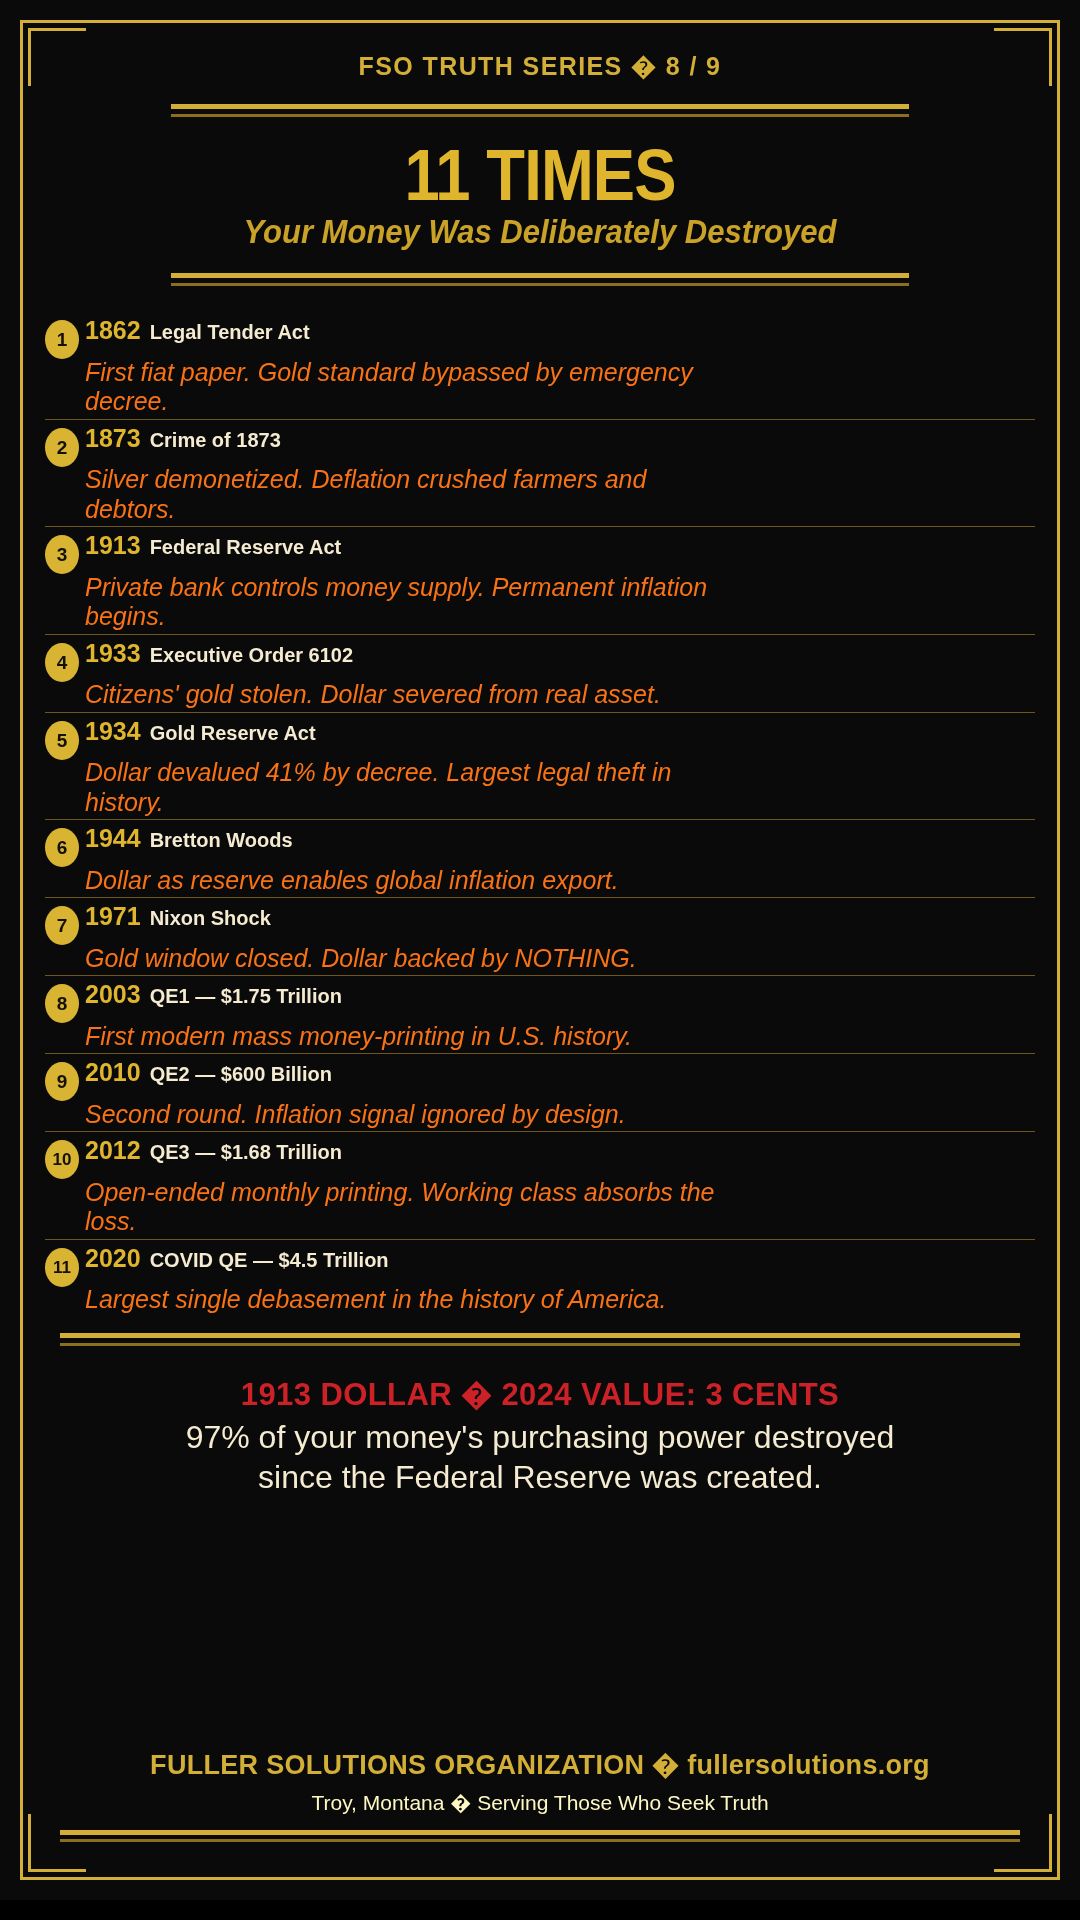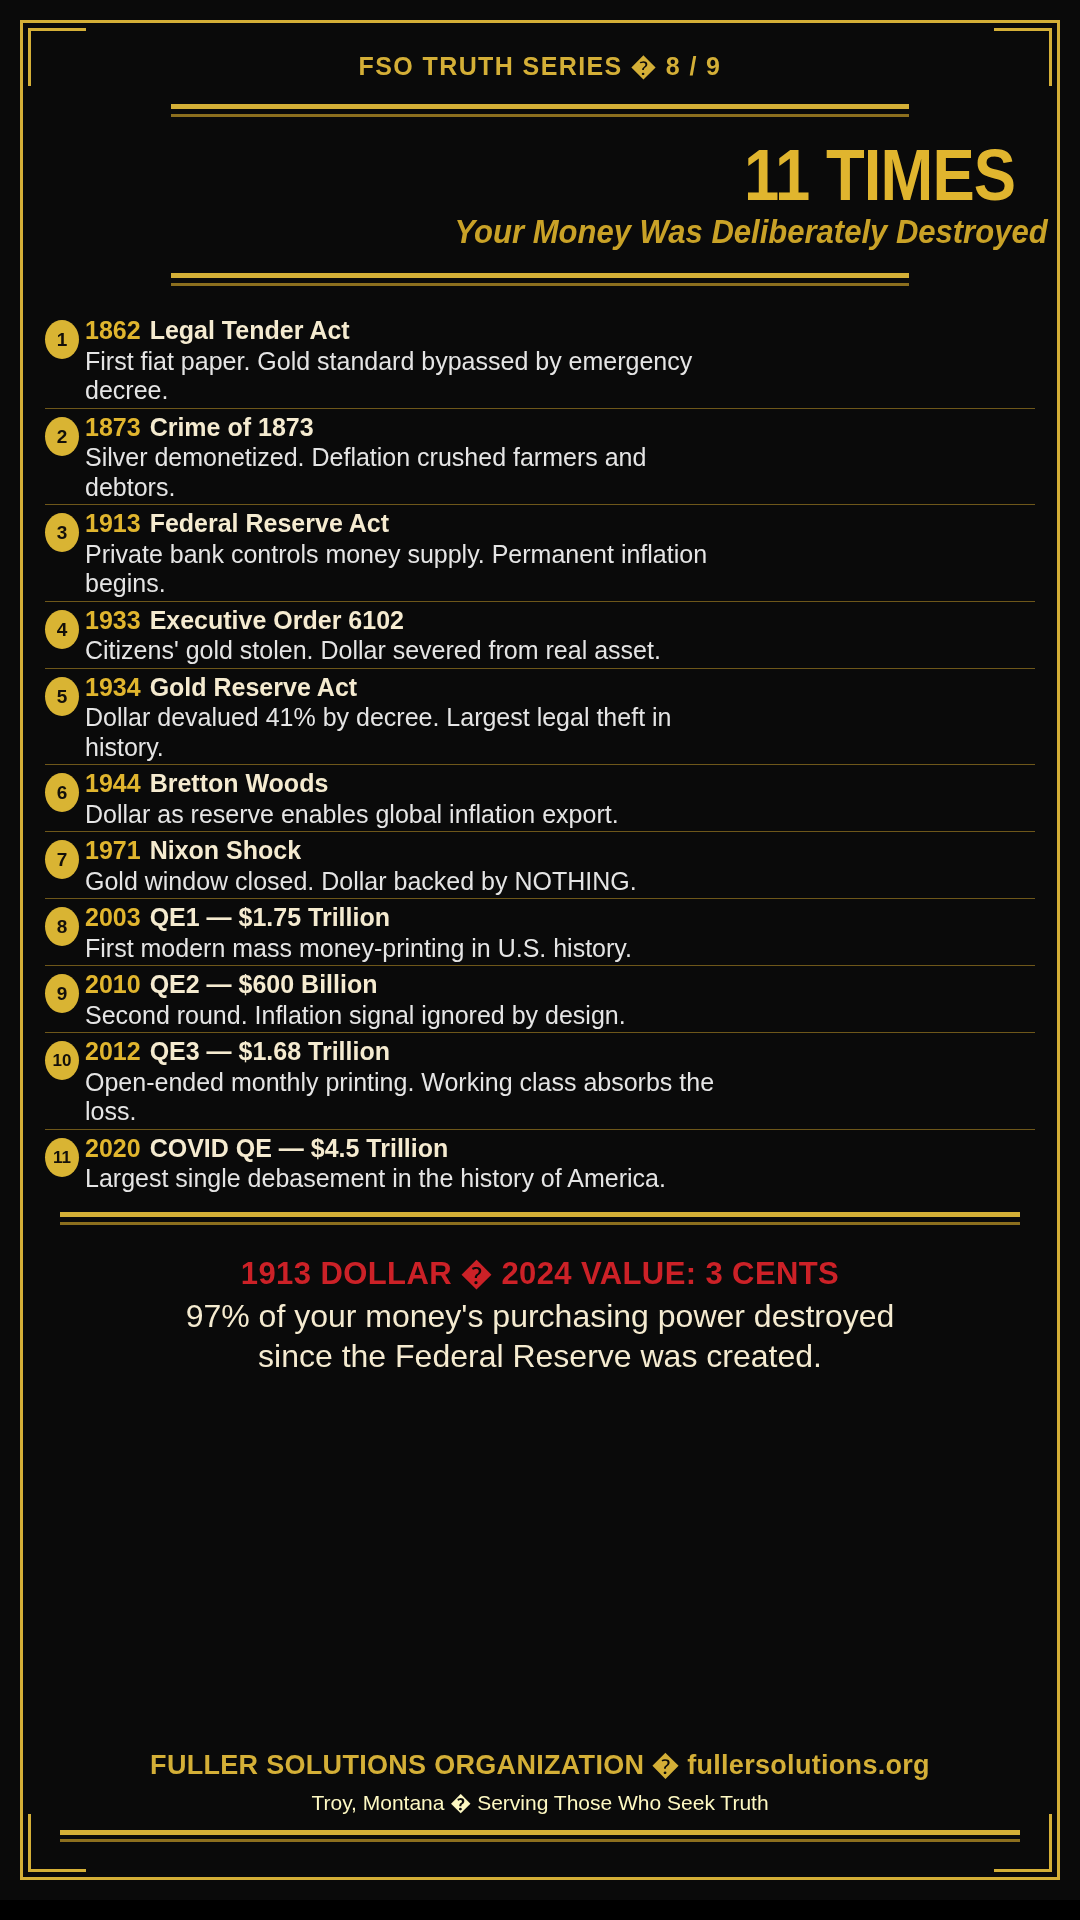--- a/index.html
+++ b/index.html
@@ -54,21 +54,21 @@
   .rule-double {
     margin:22px auto 0;
     width:738px;
   }
   .rule-double .thick { height:5px; background:#D4AF37; }
   .rule-double .thin  { height:3px; background:#8C6F1E; margin-top:5px; }
 
   .rule-double.wide { width:960px; margin-top:16px; }
 
   
-  .title-wrap { text-align:right; margin-top:22px; }
+  .title-wrap { text-align:center; margin-top:22px; }
   .main-title {
     color:#E0B52E;
     font-size:72px;
     font-weight:bold;
     letter-spacing:-1px;
     line-height:1.0;
     font-stretch:condensed;
     transform:scaleX(0.88);
   }
   .subtitle {
@@ -114,30 +114,31 @@
     line-height:1.18;
     white-space:nowrap;
   }
   .event-year {
     color:#E0B52E;
     font-size:25px;
     font-weight:bold;
   }
   .event-title {
     color:#F5EBD0;
-    font-size:25px;
+    font-size:20px;
     font-weight:bold;
     margin-left:9px;
   }
   .event-desc {
-    color:#e5e5e5;
+    color:#f97316;
     font-size:25px;
     line-height:1.18;
-    margin-top:1px;
+    margin-top:12px;
     max-width:640px;
+    font-style:italic;
   }
 
   
   .callout { text-align:center; margin-top:26px; }
   .callout-head {
     color:#CC2127;
     font-size:31px;
     font-weight:bold;
     letter-spacing:0.4px;
   }

